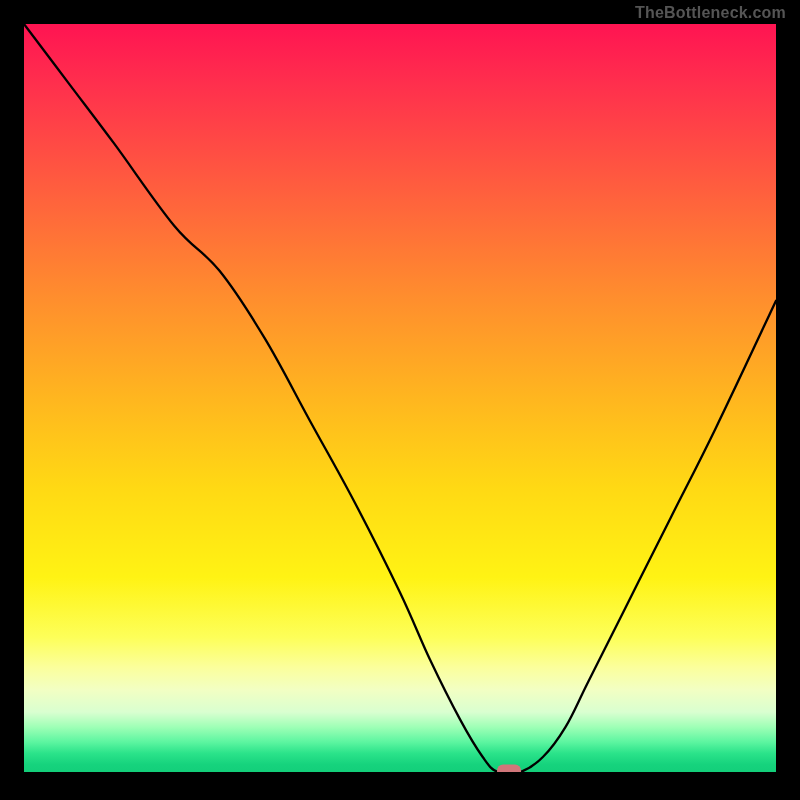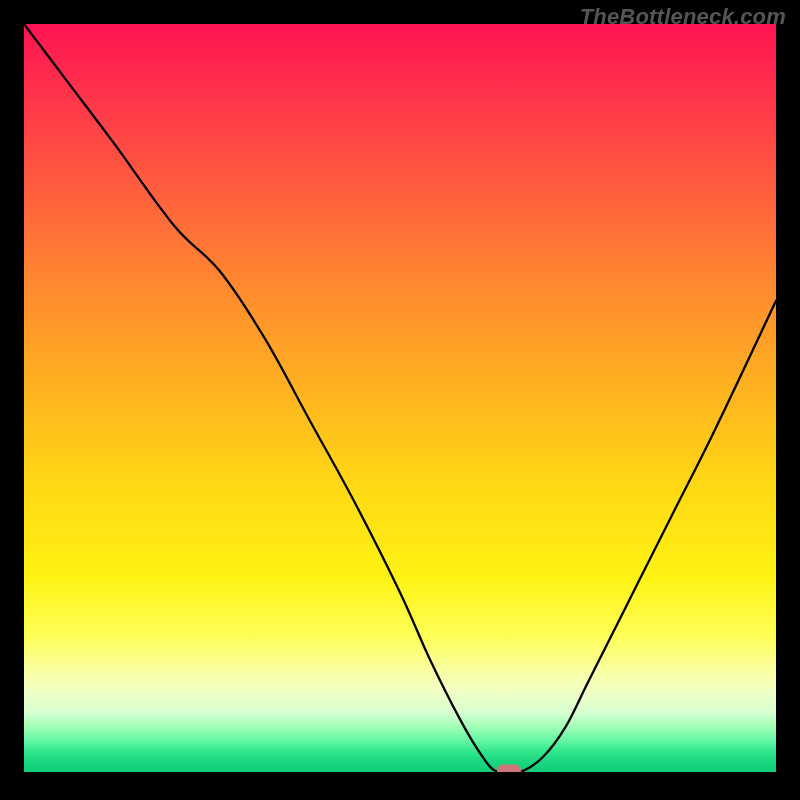--- a/index.html
+++ b/index.html
@@ -6,26 +6,25 @@
   html, body { width: 800px; height: 800px; overflow: hidden; }
   body {
     background: #000;
     font-family: Arial, Helvetica, sans-serif;
     position: relative;
   }
   .watermark {
     position: absolute;
     top: 4px;
     right: 14px;
-    font-size: 22px;
+    font-size: 16px;
     font-weight: 600;
     color: #555;
     z-index: 10;
     letter-spacing: 0.2px;
-    font-style: italic;
   }
   .frame {
     position: absolute;
     
     left: 24px;
     top: 24px;
     width: 752px;   
     height: 748px;  
   }
   .gradient {

